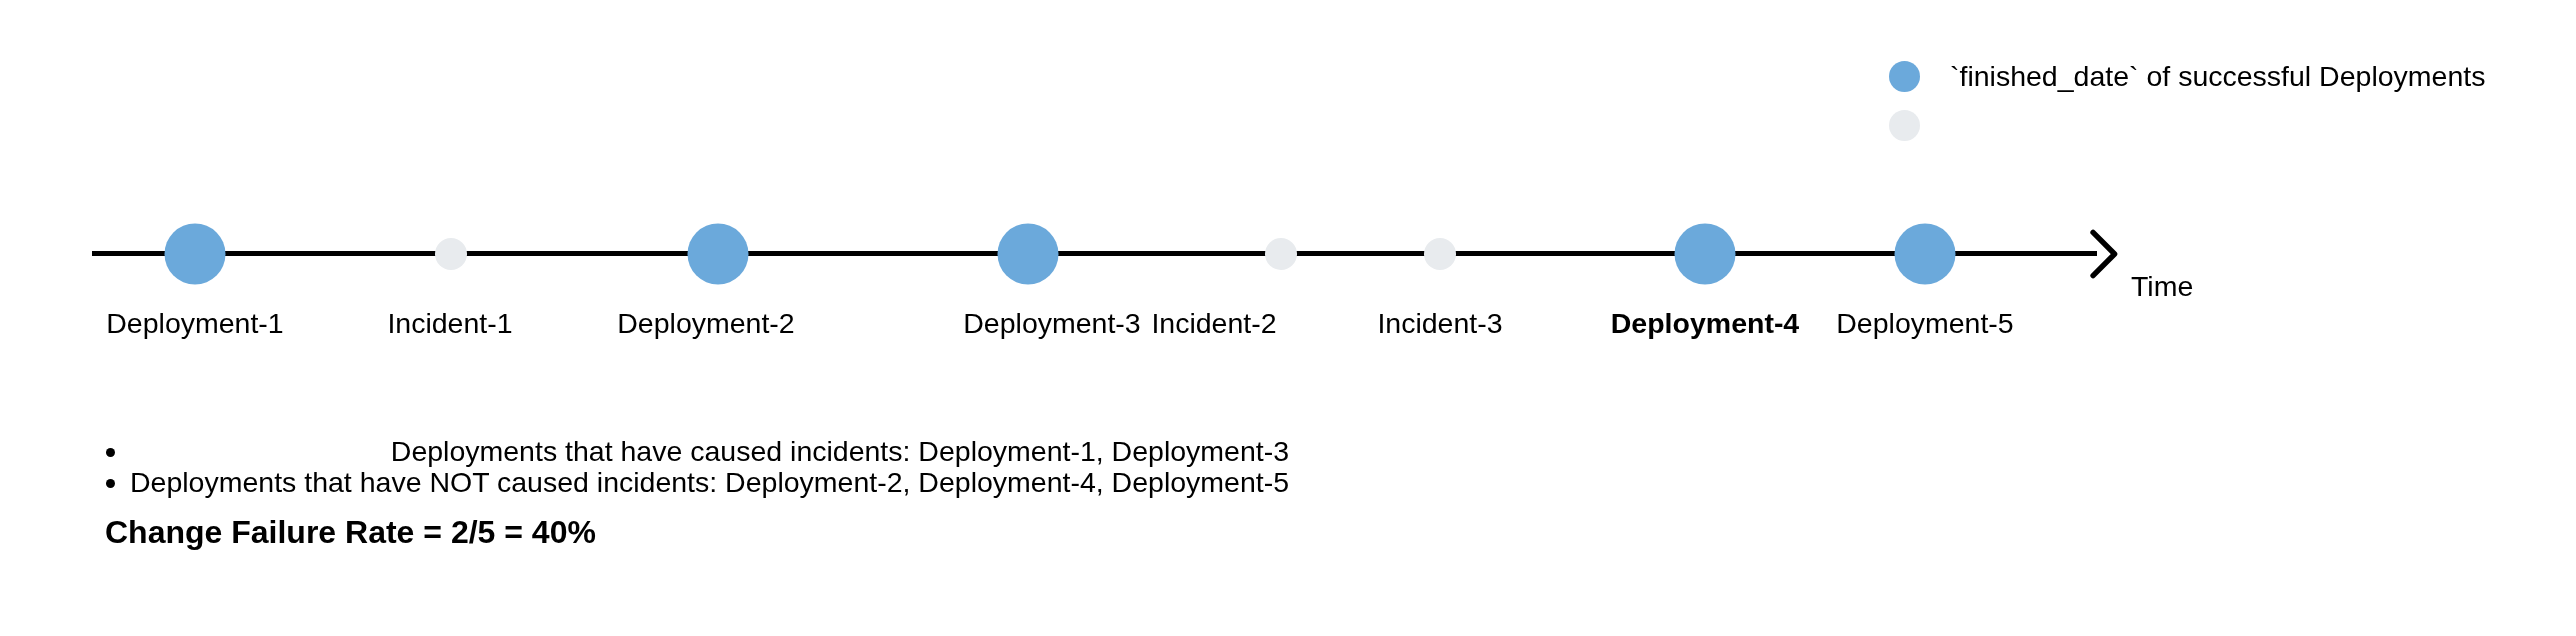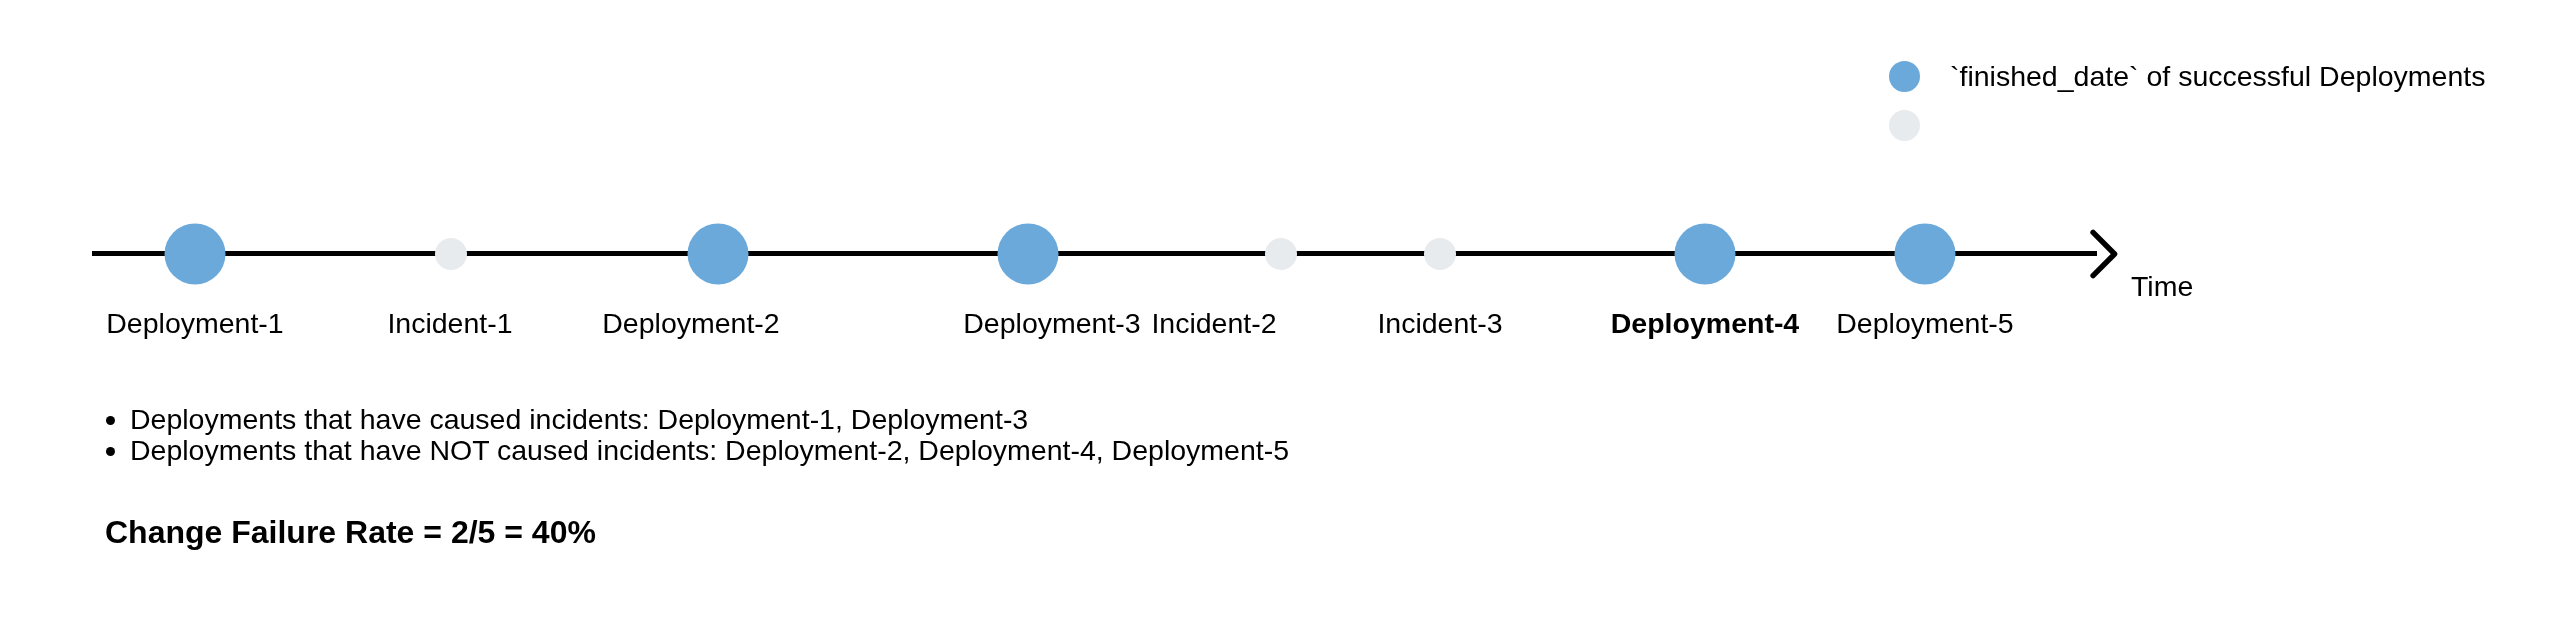--- a/index.html
+++ b/index.html
@@ -64,21 +64,21 @@
   .event-label {
     position: absolute;
     top: 307px;
     transform: translateX(-50%);
     font-size: 28.5px;
     line-height: 33px;
     white-space: nowrap;
   }
 
   
-  .notes { position: absolute; left: 87px; top: 404px; }
+  .notes { position: absolute; left: 87px; top: 436px; text-align: right; }
   .notes ul { list-style: disc; padding-left: 43px; }
   .notes li { font-size: 28.5px; line-height: 31px; white-space: nowrap; }
   .conclusion {
     position: absolute;
     left: 105px; top: 516px;
     font-size: 32px; line-height: 33px;
     font-weight: bold;
     white-space: nowrap;
   }
 </style>
@@ -100,21 +100,21 @@
   <svg class="axis-arrowhead" viewBox="0 0 46 76">
     <polyline points="6,6 38,38 6,70" fill="none" stroke="#000000" stroke-width="8" stroke-linecap="round" stroke-linejoin="round"></polyline>
   </svg>
   <div class="axis-label-time">Time</div>
 
 <div class="event-dot deployment" style="left: 195px;"></div>
     <div class="event-label" style="left: 195px;">Deployment-1</div>
     <div class="event-dot incident" style="left: 451px;"></div>
     <div class="event-label" style="left: 435px; margin-left: 15px;">Incident-1</div>
     <div class="event-dot deployment" style="left: 718px;"></div>
-    <div class="event-label" style="left: 691px;">Deployment-2</div>
+    <div class="event-label" style="left: 706px;">Deployment-2</div>
     <div class="event-dot deployment" style="left: 1028px;"></div>
     <div class="event-label" style="left: 1052px;">Deployment-3</div>
     <div class="event-dot incident" style="left: 1281px;"></div>
     <div class="event-label" style="left: 1214px;">Incident-2</div>
     <div class="event-dot incident" style="left: 1440px;"></div>
     <div class="event-label" style="left: 1440px;">Incident-3</div>
     <div class="event-dot deployment" style="left: 1705px;"></div>
     <div class="event-label" style="left: 1705px; font-weight: bold;">Deployment-4</div>
     <div class="event-dot deployment" style="left: 1925px;"></div>
     <div class="event-label" style="left: 1925px;">Deployment-5</div>

